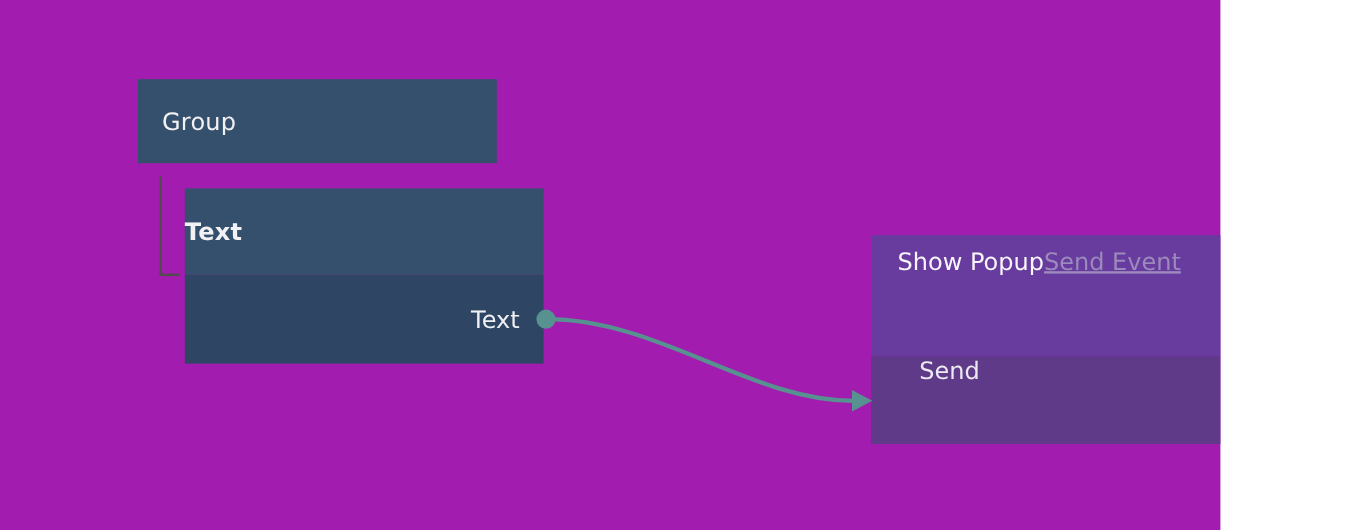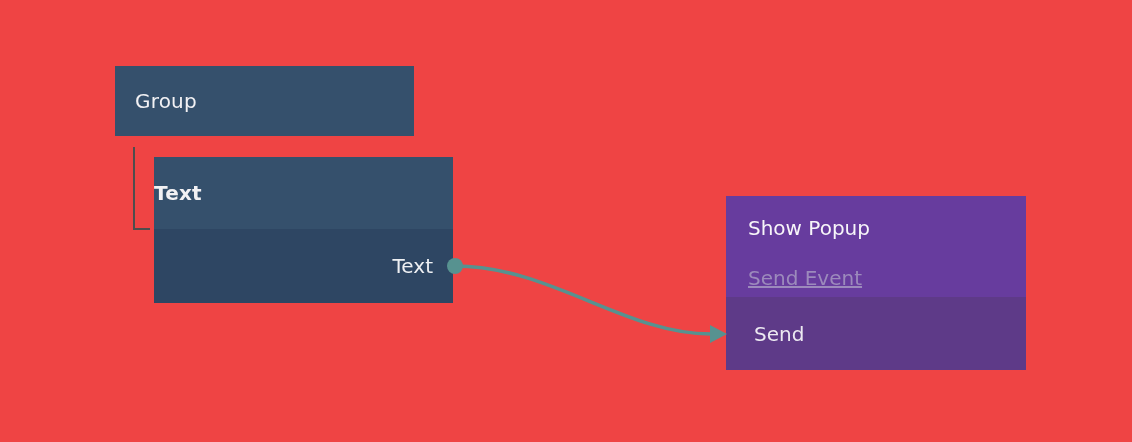--- a/index.html
+++ b/index.html
@@ -2,22 +2,22 @@
 <html><head>
 <meta charset="utf-8">
 <style>
   html, body { margin: 0; padding: 0; }
   body {
     width: 1132px; height: 442px;
     font-family: "DejaVu Sans", "Liberation Sans", sans-serif;
   }
   .canvas {
     position: relative;
-    width: 1132px; height: 442px;
-    background: #ef4444;
+    width: 1017px; height: 442px;
+    background: #a21caf;
     overflow: hidden;
   }
   .node { position: absolute; box-sizing: border-box; }
 
   
   .group-node {
     left: 115px; top: 66px; width: 299px; height: 70px;
     background: #35506c;
     display: flex; align-items: center;
     padding-left: 20px;
@@ -39,29 +39,29 @@
     height: 74px; background: #2e4663;
     display: flex; align-items: center; justify-content: flex-end;
     padding-right: 20px; box-sizing: border-box;
   }
   .port-label { font-size: 20px; color: #eef0f3; }
 
   
   .popup-node { left: 726px; top: 196px; width: 300px; height: 174px; }
   .popup-node-header {
     height: 101px; background: #673c9e;
-    display: flex; flex-direction: column; justify-content: space-between;
-    padding-left: 22px; padding-top: 14px; box-sizing: border-box;
+    display: flex; flex-direction: row; justify-content: flex-start;
+    padding-left: 22px; padding-top: 4px; box-sizing: border-box;
   }
   .popup-title { font-size: 20px; line-height: 37px; color: #f7f5f9; }
   .popup-subtitle { font-size: 20px; line-height: 37px; color: #9c8abc; text-decoration: underline; }
   .popup-node-body {
     height: 73px; background: #5e3a88;
-    display: flex; align-items: center;
-    padding-left: 28px; box-sizing: border-box;
+    display: flex; align-items: flex-start;
+    padding-left: 40px; box-sizing: border-box;
   }
   .popup-port-label { font-size: 20px; color: #ece9f1; }
 
   
   .tree-connector {
     position: absolute;
     left: 133px; top: 147px;
     width: 15px; height: 81px;
     border-left: 2px solid #4f4d4d;
     border-bottom: 2px solid #4f4d4d;

